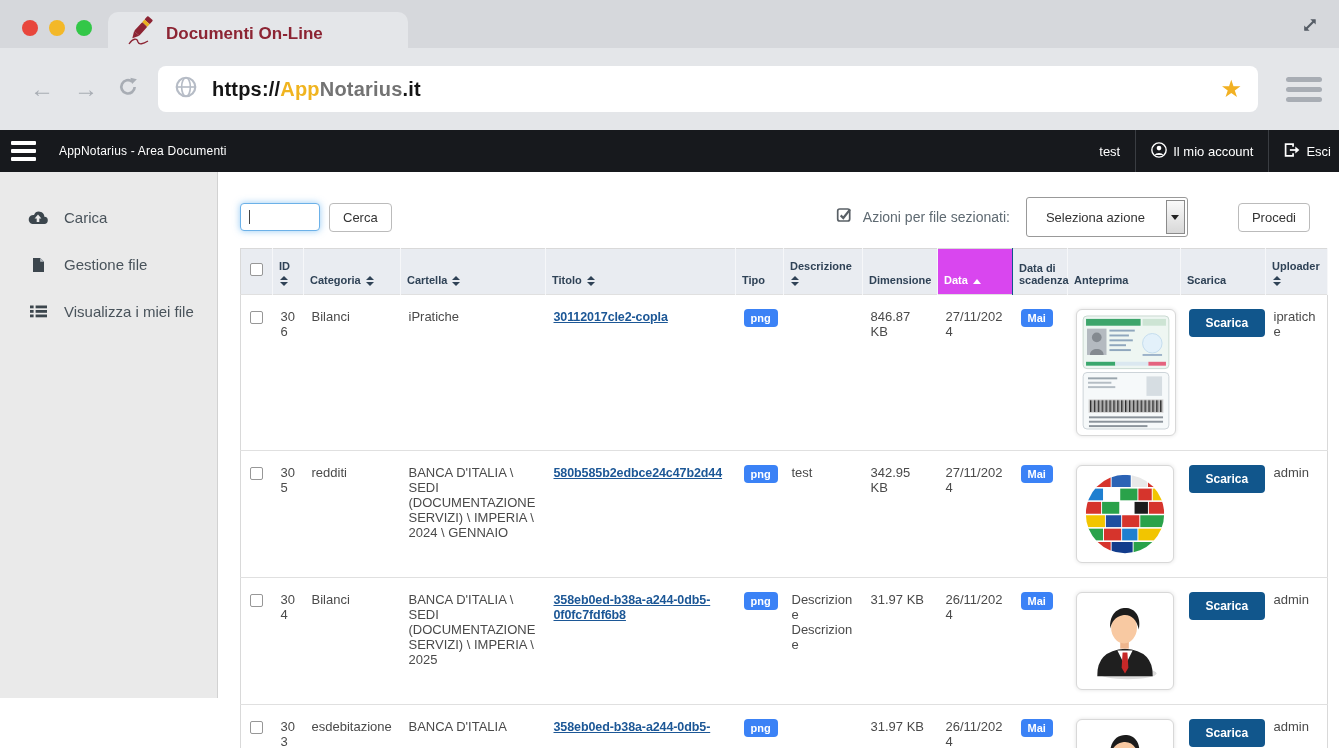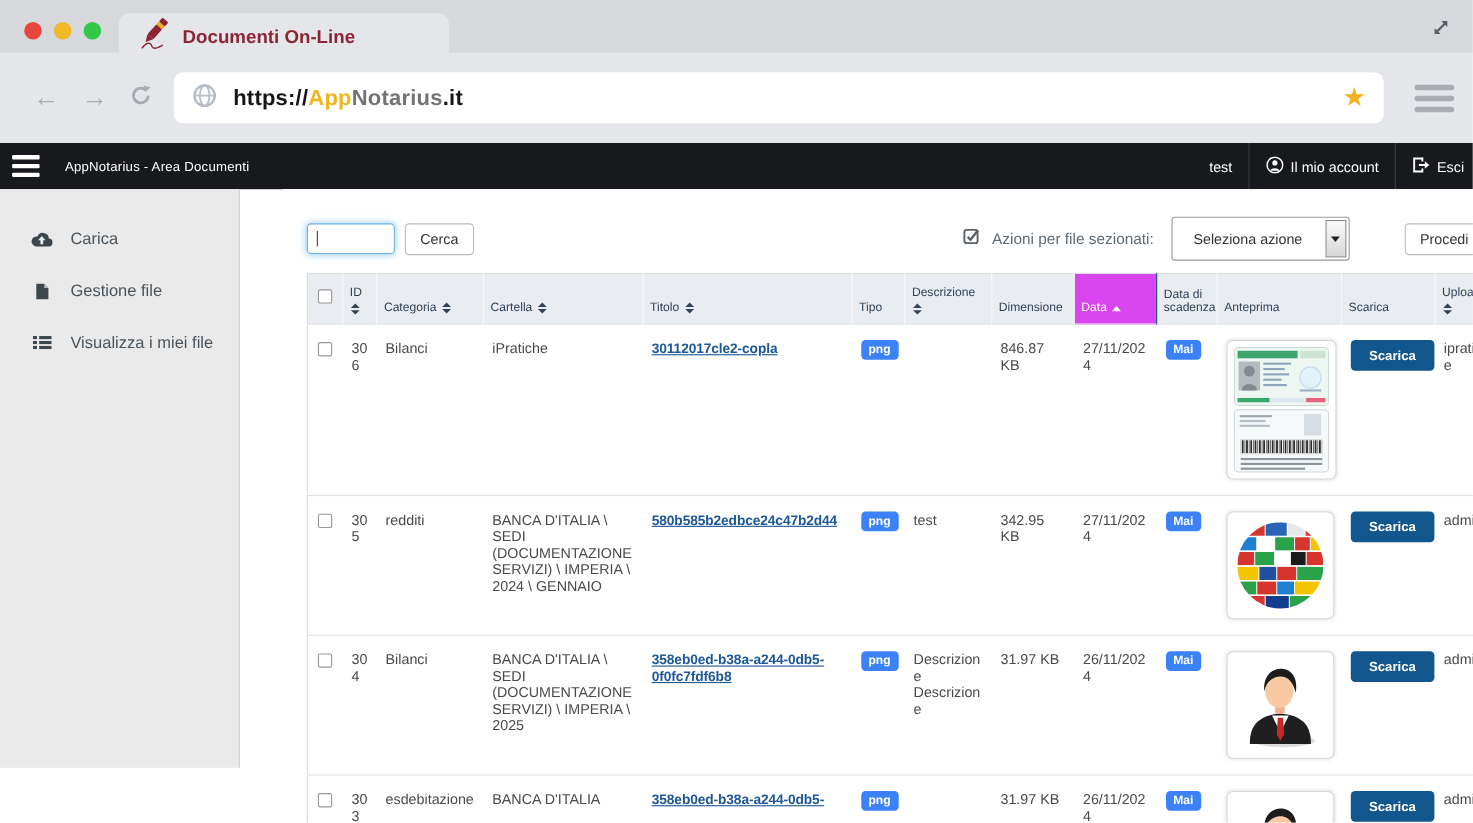--- a/index.html
+++ b/index.html
@@ -36,21 +36,21 @@
   .app-navbar { height:42px; background:#17191d; display:flex; align-items:stretch; color:#fff; }
   .nav-burger { display:flex; flex-direction:column; justify-content:center; gap:4px; padding:0 12px 0 11px; cursor:pointer; }
   .nav-burger span { width:25px; height:4px; border-radius:1px; background:#fff; }
   .app-title { align-self:center; margin-left:11px; font-size:12px; letter-spacing:0.2px; }
   .nav-right { margin-left:auto; display:flex; align-items:stretch; font-size:13px; }
   .nav-item { display:flex; align-items:center; gap:6px; padding:0 15px; }
   .nav-item.bordered { border-left:1px solid #3a3d42; }
   .nav-item:last-child { padding-right:8px; }
 
   
-  .page-body { display:flex; height:526px;gap:39px; }
+  .page-body { display:flex; height:526px; }
   .sidebar { width:218px; background:#eaeaea; border-right:1px solid #d2d2d2; padding-top:22px; flex:none; }
   .side-item { display:flex; align-items:center; gap:16px; padding:15px 0 15px 28px;
                font-size:15px; color:#49535b; cursor:pointer; }
   .side-icon { width:20px; display:flex; justify-content:center; }
 
   .main { flex:1; background:#fff; padding:30px 12px 0 22px; }
 
   
   .controls { display:flex; align-items:center; margin-bottom:16px; height:30px; }
   .search-wrap { position:relative; }
@@ -64,21 +64,21 @@
   .actions-label { font-size:14px; color:#5f6a72; margin-right:6px; }
   .select { display:flex; align-items:stretch; width:162px; height:40px; border:1px solid #999;
             border-radius:3px; background:#fff; cursor:pointer; }
   .select .val { flex:1; display:flex; align-items:center; justify-content:center; font-size:13px; color:#333; }
   .select .caret-box { width:19px; margin:2px; border:1px solid #8b8b8b; background:linear-gradient(#fafafa,#d8d8d8);
                        display:flex; align-items:center; justify-content:center; }
   .tri-dn { width:0; height:0; border-left:4px solid transparent; border-right:4px solid transparent; border-top:5px solid #222; }
 
   
   table.files { border-collapse:collapse; table-layout:fixed; width:1087px; border:1px solid #d9d9d9; background:#fff; }
-  th { background:#e9ecf1; color:#2f4256; font-size:11px; font-weight:normal; text-align:left;
+  th { background:#e9ecf1; color:#2f4256; font-size:11px; font-weight:bold; text-align:left;
        vertical-align:bottom; padding:6px 6px 8px 6px; height:46px; border-right:1px solid #f6f7f9; }
   th.cb-col { vertical-align:middle; text-align:center; }
   th.active { background:#d946ef; color:#fff; border-right-color:#11568c; vertical-align:bottom; }
   td { vertical-align:top; padding:14px 8px; font-size:13px; color:#4a4a4a; border-top:1px solid #e0e0e0;
        word-wrap:break-word; overflow-wrap:break-word; }
   td.cb-col { text-align:center; padding-top:16px; }
   .checkbox { display:inline-block; width:13px; height:13px; background:#fff;
               border:1px solid #979797; border-radius:2px; cursor:pointer; }
   .sort { display:inline-flex; flex-direction:column; gap:2px; margin-left:5px; vertical-align:middle; }
   .sort .u { width:0;height:0;border-left:4px solid transparent;border-right:4px solid transparent;border-bottom:4px solid #2f4256; }

